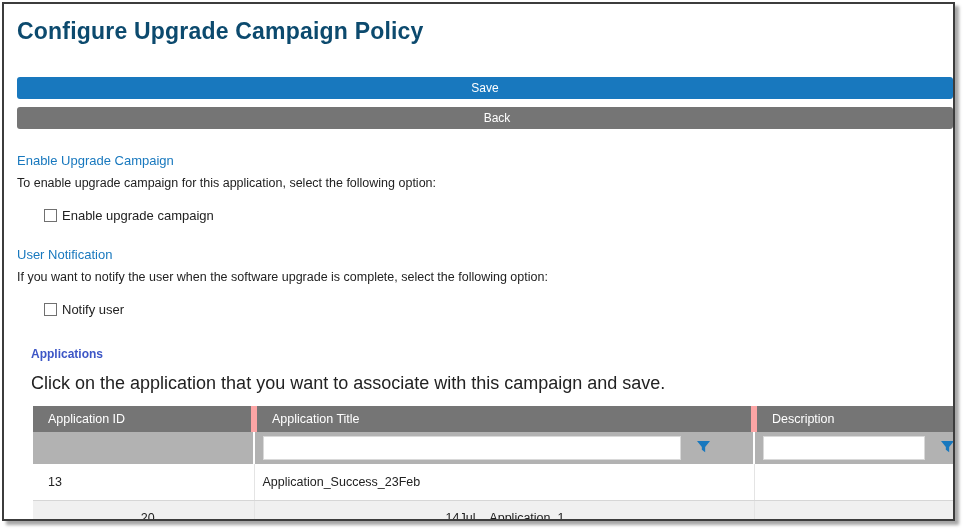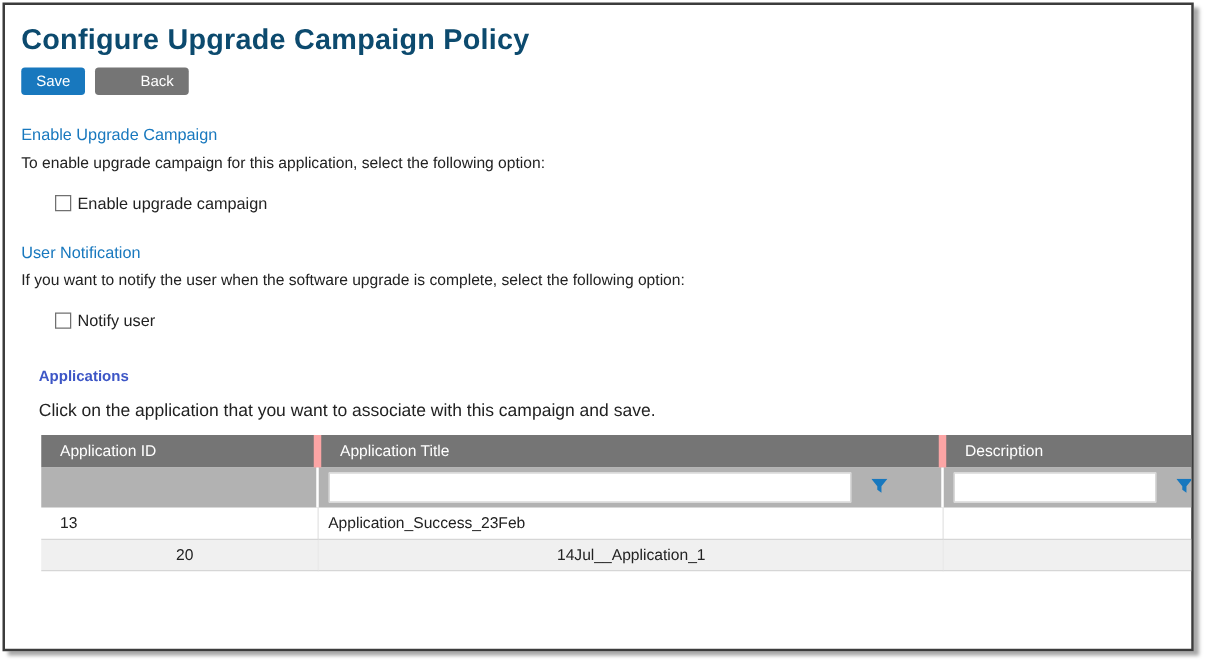--- a/index.html
+++ b/index.html
@@ -7,42 +7,42 @@
   .window {
     position: absolute; left: 2px; top: 2px; width: 953px; height: 519px;
     background: #ffffff; border: 2px solid #3c3c3c;
     box-shadow: 4px 4px 3px rgba(0,0,0,0.35);
     overflow: hidden;
   }
   .page-title {
     margin: 14px 0 0 13px; font-size: 23px; font-weight: bold; color: #0c4a6e;
     letter-spacing: 0.2px;
   }
-  .toolbar { margin: 9px 0 0 13px; display: flex; gap: 8px; }
+  .toolbar { margin: 32px 0 0 13px; display: flex; gap: 8px; flex-direction: column; }
   .btn {
     font-family: "Liberation Sans", sans-serif; font-size: 12px; color: #ffffff;
     border: none; border-radius: 3px; padding: 4px 12px; height: 22px; cursor: pointer;
   }
   .btn-primary { background: #1878be; }
   .btn-secondary { background: #757575; padding-left: 36px; }
   .info-block { margin: 22px 0 0 13px; font-size: 13px; }
   .info-row { display: flex; margin-bottom: 8px; }
   .info-label { width: 85px; color: #222222; }
   .info-value a, a.link { color: #1878be; text-decoration: none; font-size: 13px; }
   .section { margin-left: 13px; }
   .section-heading { color: #1878be; font-size: 13px; font-weight: normal; margin-top: 24px; }
   .section-desc { color: #222222; font-size: 12.5px; margin-top: 8px; }
   .checkbox-row { display: flex; align-items: center; margin: 18px 0 0 27px; }
   .checkbox {
     width: 13px; height: 13px; background: #ffffff; border: 1px solid #707070;
     display: inline-block; cursor: pointer; flex: 0 0 auto;
   }
   .checkbox-label { font-size: 13px; color: #222222; margin-left: 5px; }
   .apps-heading { color: #3d56c6; font-size: 12px; font-weight: bold; margin: 30px 0 0 27px; }
-  .apps-desc { font-size: 14px; color: #222222; margin: 12px 0 0 27px; }
+  .apps-desc { font-size: 18px; color: #222222; margin: 12px 0 0 27px; }
   table.apps-table {
     border-collapse: collapse; table-layout: fixed;
     margin: 12px 0 0 29px; width: 926px;
   }
   .col-id { width: 221px; } .col-title { width: 500px; } .col-desc { width: 205px; }
   th.hdr-cell {
     background: #757575; color: #ffffff; font-weight: normal; font-size: 12.5px;
     text-align: left; padding: 6px 6px 6px 15px; height: 26px;
     border-right: 6px solid #fca5a5;
   }
@@ -54,21 +54,21 @@
   tr.filter-row td:last-child { border-right: none; }
   .filter-wrap { display: flex; align-items: center; padding-left: 8px; }
   .filter-input {
     height: 24px; border: 1px solid #d9d9d9; background: #ffffff; outline: none;
     font-family: "Liberation Sans", sans-serif; font-size: 12px; padding: 0 5px;
   }
   .filter-input.wide { width: 418px; }
   .filter-input.narrow { width: 162px; }
   .funnel-btn { background: none; border: none; padding: 0; margin-left: 16px; cursor: pointer; line-height: 0; }
   tr.data-row td {
-    font-size: 12.5px; color: #222222; height: 25px; padding: 0 6px 0 15px;
+    font-size: 12.5px; color: #222222; height: 36px; padding: 0 6px 0 15px;
     border-bottom: 1px solid #d6d6d6; border-right: 1px solid #e4e4e4;
     cursor: pointer; white-space: nowrap; overflow: hidden;
   }
   tr.data-row td:last-child { border-right: none; }
   tr.data-row.alt td { background: #f0f0f0; text-align: center; }
   tr.data-row td.cell-title { padding-left: 8px; }
 </style>
 </head>
 <body>
 

